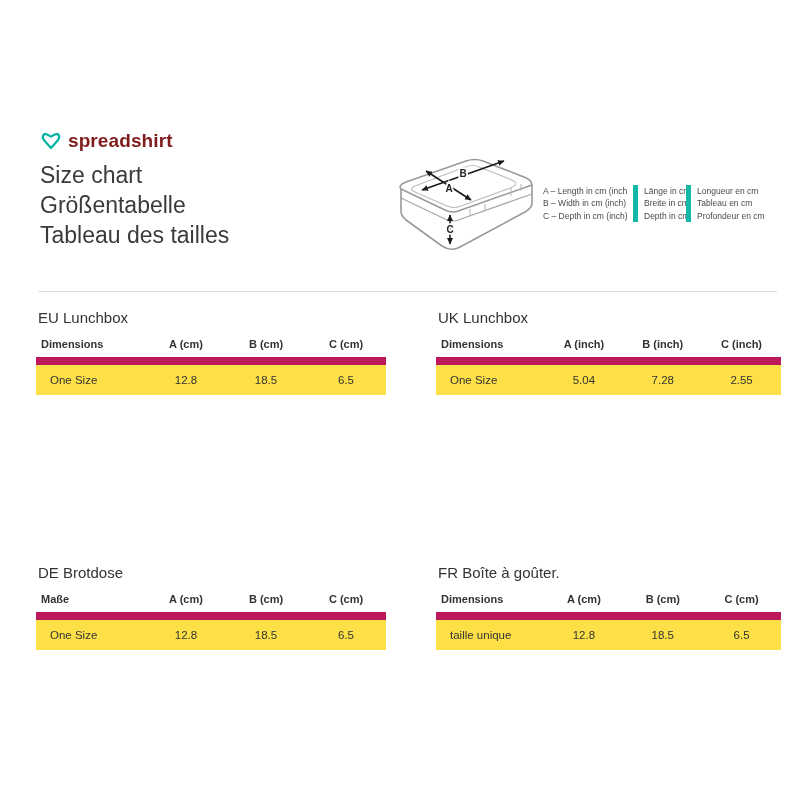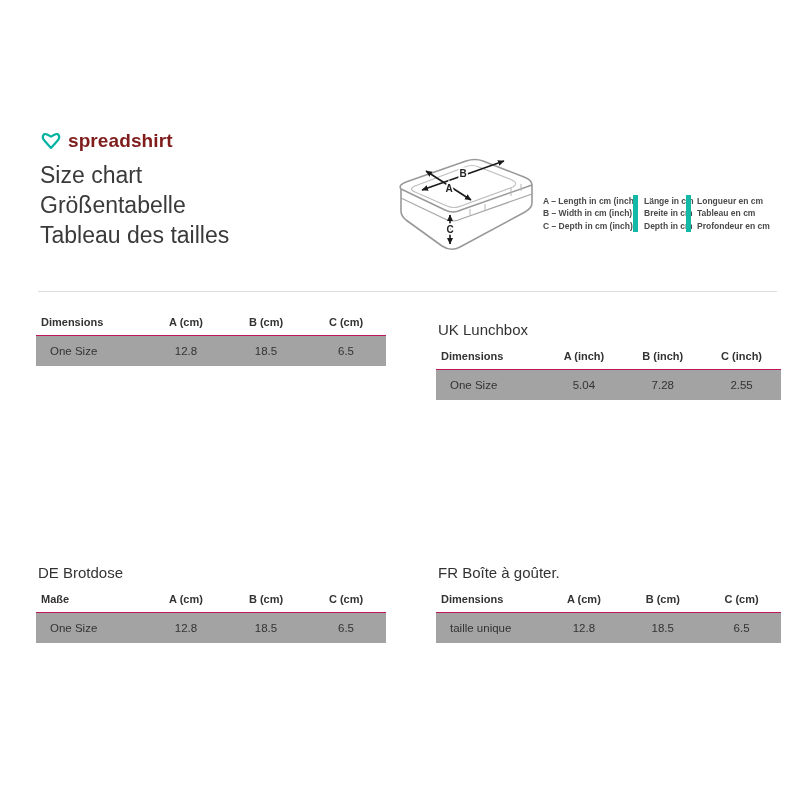--- a/index.html
+++ b/index.html
@@ -11,37 +11,37 @@
   .logo-text{font-size:19px;font-weight:600;color:#7f1d1d;letter-spacing:.1px;}
 
   
   .titles{position:absolute;left:40px;top:160px;}
   .title-line{font-size:23px;line-height:30px;color:#3a3a3a;font-weight:400;}
 
   
   .diagram{position:absolute;left:393px;top:156px;}
 
   
-  .legend{position:absolute;left:543px;top:195px;font-weight:bold;}
+  .legend{position:absolute;left:543px;top:185px;}
   .legend-row{display:grid;grid-template-columns:90px 53px auto;font-size:8.5px;line-height:12.4px;color:#4a4a4a;white-space:nowrap;}
   .lg-de,.lg-fr{border-left:5px solid #14b8a6;padding-left:6px;}
 
   
   .divider{position:absolute;left:38px;top:291px;width:739px;height:1px;background:#dddddd;}
 
   
   .size-section{position:absolute;}
   #sec-eu{left:36px;top:304px;width:350px;}
-  #sec-uk{left:436px;top:304px;width:345px;margin-top:12px;}
+  #sec-uk{left:436px;top:304px;width:345px;}
   #sec-de{left:36px;top:559px;width:350px;}
   #sec-fr{left:436px;top:559px;width:345px;}
   .size-section h2{margin:0;padding:5px 0 0 2px;font-size:15px;font-weight:400;line-height:17px;color:#333;}
   .size-table{width:100%;border-collapse:collapse;table-layout:fixed;margin-top:9px;}
-  .size-table th{font-size:11px;font-weight:700;color:#333;text-align:center;padding:3px 0 7px;border-bottom:1px solid #be185d;}
-  .size-table td{font-size:11.5px;color:#333;text-align:center;padding:9px 0;background:#a3a3a3;}
+  .size-table th{font-size:11px;font-weight:700;color:#333;text-align:center;padding:3px 0 7px;border-bottom:8px solid #be185d;}
+  .size-table td{font-size:11.5px;color:#333;text-align:center;padding:9px 0;background:#fde047;}
   .size-table th.c0{text-align:left;padding-left:5px;width:30%;}
   .size-table td.c0{text-align:left;padding-left:14px;}
 </style>
 </head>
 <body>
 
 <div class="canvas">
 
   <div class="logo">
     <svg width="22" height="20" viewBox="0 0 24 22">
@@ -97,20 +97,21 @@
     <div class="legend-row">
       <span class="lg-en">C – Depth in cm (inch)</span>
       <span class="lg-de">Depth in cm</span>
       <span class="lg-fr">Profondeur en cm</span>
     </div>
   </div>
 
   <div class="divider"></div>
 
   <section class="size-section" id="sec-eu">
+    <h2>EU Lunchbox</h2>
     <table class="size-table">
       <thead>
           <tr>
         <th class="c0">Dimensions</th>
         <th>A (cm)</th>
         <th>B (cm)</th>
         <th>C (cm)</th>
       </tr>
         </thead>
       <tbody>

